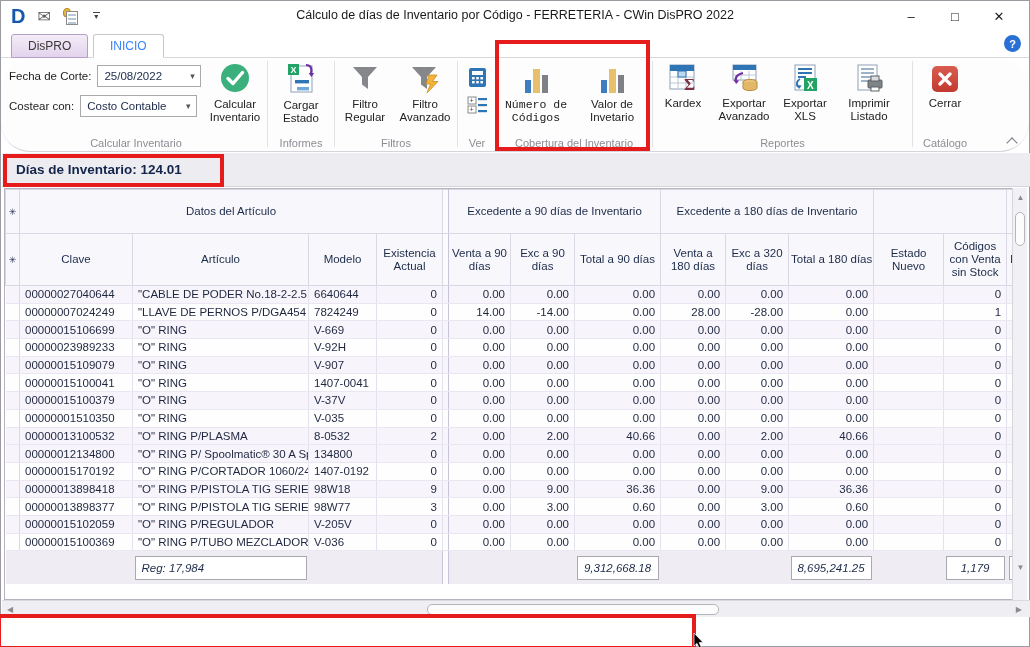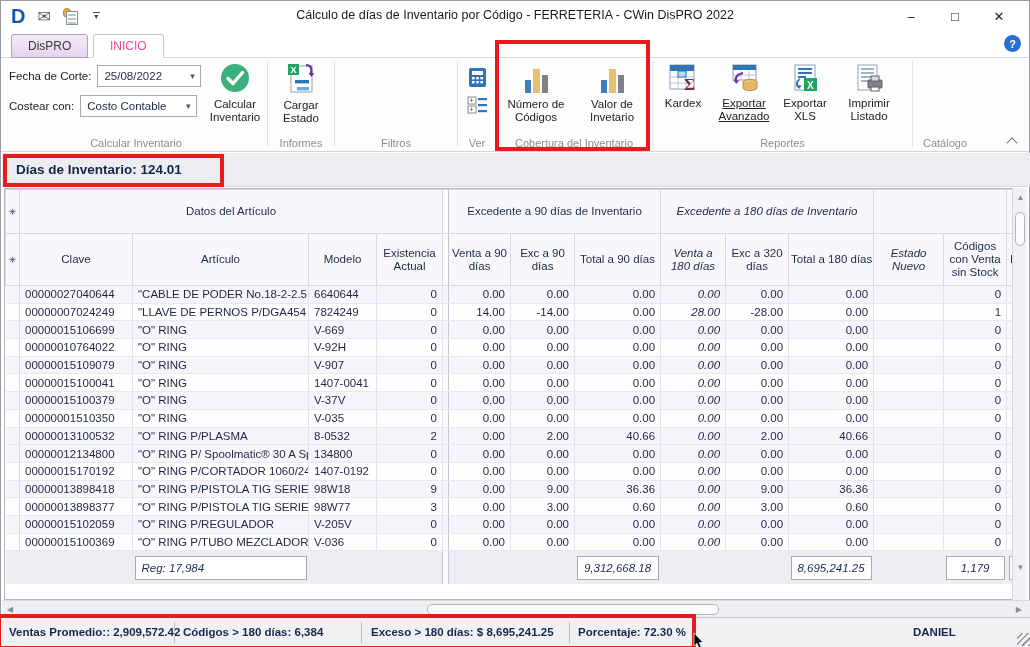--- a/index.html
+++ b/index.html
@@ -27,25 +27,25 @@
   .qat-drop .bar { width:7px; border-top:1.5px solid #444; margin-bottom:1px; }
   .qat-drop .ar { font-size:8px; color:#444; line-height:6px; }
   .win-title { position:absolute; left:0; right:0; top:7px; text-align:center; font-size:12.5px; color:#1a1a1a; }
   .win-controls { position:absolute; right:8px; top:0; height:30px; display:flex; }
   .win-btn { width:44px; height:30px; display:flex; align-items:center; justify-content:center; font-size:13px; color:#222; }
 
   
   .tabrow { position:absolute; left:0; top:31px; width:100%; height:26px; background:#fff; border-bottom:1px solid #d8d8dc; }
   .tab { position:absolute; top:2px; height:24px; padding:0 16px; display:flex; align-items:center; font-size:12px; border-radius:3px 3px 0 0; }
   .tab-dispro { left:10px; background:linear-gradient(#f4ecf8,#e3d3ec); border:1px solid #b49fc6; color:#3a3a3a; }
-  .tab-inicio { left:92px; background:#fff; border:1px solid #c7c7cb; border-bottom:1px solid #fff; color:#ec4899; }
+  .tab-inicio { left:92px; background:#fff; border:1px solid #c7c7cb; border-bottom:1px solid #fff; color:#3b82f6; }
   .help-btn { position:absolute; right:8px; top:34px; width:17px; height:17px; border-radius:50%; background:#2a6fd3; color:#fff; font-weight:bold; font-size:11px; display:flex; align-items:center; justify-content:center; }
 
   
-  .ribbon { position:absolute; left:0; top:58px; width:100%; height:93px; background:#fdfdfe; border-bottom:1px solid #d4d4da; }
+  .ribbon { position:absolute; left:0; top:58px; width:100%; height:93px; background:#fdfdfe; border-bottom:1px solid #d4d4da;border-radius:29px; }
   .rdiv { position:absolute; top:2px; bottom:4px; width:1px; background:#e2e2e6; }
   .rgroup { position:absolute; top:0; height:100%; }
   .rcaption { position:absolute; bottom:2px; left:0; right:0; text-align:center; color:#8d8d93; font-size:11px; white-space:nowrap; }
   .bigbtn { display:flex; flex-direction:column; align-items:center; justify-content:flex-start; padding-top:4px; text-align:center; line-height:13px; color:#222; }
   .bigbtn .lbl { margin-top:5px; }
   .field-row { position:absolute; left:4px; display:flex; align-items:center; }
   .field-lbl { color:#1e1e1e; }
   .combo { height:22px; background:#fff; border:1px solid #a9a9ad; display:flex; align-items:center; }
   .combo .val { flex:1; padding:0 6px; white-space:nowrap; }
   .combo .da { width:16px; text-align:center; color:#555; font-size:9px; }
@@ -69,21 +69,21 @@
   td, th { font-weight:normal; overflow:hidden; white-space:nowrap; }
   thead td { background:#f8f7fb; border:1px solid #dbd8e6; text-align:center; color:#1c2b4a; line-height:13px; padding:2px; }
   tr.grouphead { height:44px; }
   tr.colhead { height:52px; }
   tbody td { border-right:1px solid #e4e1ee; border-bottom:1px solid #eae7f2; padding:0 5px; height:17.7px; color:#1f2740; }
   tbody tr.odd td { background:#f7f5fb; }
   tbody tr.even td { background:#fefefe; }
   td.l { text-align:left; } td.r { text-align:right; }
   td.ind { background:#f8f7fb; border-right:1px solid #dbd8e6; padding:0; }
   td.divcol { background:#fbfbfd; border-left:1px solid #c8c5d6; border-right:1px solid #c8c5d6; padding:0; }
-  td.gb { border-left:1px solid #b9b6c7;font-style:italic; }
+  td.gb { border-left:1px solid #b9b6c7; }
   .mark { font-size:9px; color:#1c2b4a; }
   tfoot td { background:#efedf3; border-top:1px solid #c6c4d0; height:33px; padding:0 2px;font-style:italic; }
   .fbox { background:#fff; border:1px solid #a9a9b2; height:24px; display:flex; align-items:center; padding:0 6px; }
   .fbox.num { justify-content:center; }
 
   
   .vscroll { position:absolute; right:2px; top:187px; width:15px; height:412px; background:#f1f0f4; border-left:1px solid #d7d6dc; }
   .vthumb { position:absolute; left:2px; top:24px; width:10px; height:34px; background:#fcfcfd; border:1px solid #b5b5bd; border-radius:5px; }
   .arr { position:absolute; left:0; width:15px; text-align:center; font-size:8px; color:#8a8a90; }
   .hscroll { position:absolute; left:1px; top:599px; width:1028px; height:17px; background:#efeef3; border-top:1px solid #dad9df; }
@@ -186,20 +186,39 @@
             <rect x="12" y="24" width="12" height="3.4" fill="#6fa8dc"></rect>
           </svg>
         </span>
         <span class="lbl">Cargar Estado</span>
       </div>
       <div class="rcaption">Informes</div>
     </div>
     <div class="rdiv" style="left:333px;"></div>
 
     <div class="rgroup" style="left:335px; width:120px;">
+      <div style="display:flex;">
+        <div class="bigbtn" style="width:58px;">
+          <span>
+            <svg width="30" height="30">
+                <path d="M3 4 L27 4 L18 14 L18 26 L12 21.5 L12 14 Z" fill="#85878a"></path>
+              </svg>
+          </span>
+          <span class="lbl">Filtro Regular</span>
+        </div>
+        <div class="bigbtn" style="width:62px;">
+          <span>
+            <svg width="30" height="30">
+              <path d="M2 4 L26 4 L17 14 L17 26 L11 21.5 L11 14 Z" fill="#85878a"></path>
+              <path d="M19 12 L27 12 L22.5 18.5 L28 18.5 L17 30 L20.5 21 L16 21 Z" fill="#f3b33b" stroke="#c98f1e" stroke-width="0.8"></path>
+            </svg>
+          </span>
+          <span class="lbl">Filtro Avanzado</span>
+        </div>
+      </div>
       <div class="rcaption">Filtros</div>
     </div>
     <div class="rdiv" style="left:456px;"></div>
 
     <div class="rgroup" style="left:458px; width:36px;">
       <div class="smallbtns">
         <span>
           <svg width="19" height="21">
             <rect x="1" y="1" width="17" height="19" rx="2" fill="#2e75b6"></rect>
             <rect x="4" y="4" width="11" height="4" fill="#fff"></rect>
@@ -225,21 +244,21 @@
                 <rect x="11" y="14" width="9" height="2.2"></rect>
               </g>
           </svg>
         </span>
       </div>
       <div class="rcaption">Ver</div>
     </div>
 
     <div class="rgroup" style="left:497px; width:152px;">
       <div style="display:flex; justify-content:center; gap:4px;">
-        <div class="bigbtn" style="width:72px;">
+        <div class="bigbtn" style="width:72px;font-family:Liberation Mono, monospace;">
           <span class="bars">
               <span class="b1"></span>
               <span class="b2"></span>
               <span class="b3"></span>
             </span>
           <span class="lbl">Número de Códigos</span>
         </div>
         <div class="bigbtn" style="width:72px;">
           <span class="bars">
               <span class="b1"></span>
@@ -260,21 +279,21 @@
             <svg width="30" height="29">
               <rect x="2" y="2" width="24" height="24" fill="#fff" stroke="#8ea0b5"></rect>
               <rect x="2" y="2" width="24" height="6" fill="#2e75b6"></rect>
               <path d="M2 14 h24 M2 20 h24 M10 8 v18 M18 8 v18" stroke="#b9c6d6" stroke-width="1"></path>
               <rect x="10" y="8" width="8" height="6" fill="#bdd7ee" stroke="#2e75b6"></rect>
               <text x="16" y="27" font-size="17" font-weight="bold" fill="#7e2f40" font-family="Liberation Serif">Σ</text>
             </svg>
           </span>
           <span class="lbl">Kardex</span>
         </div>
-        <div class="bigbtn" style="width:64px;text-decoration:underline;">
+        <div class="bigbtn" style="width:64px;">
           <span>
             <svg width="31" height="29">
               <rect x="4" y="2" width="23" height="15" fill="#fff" stroke="#8ea0b5"></rect>
               <rect x="4" y="2" width="23" height="5" fill="#2e75b6"></rect>
               <path d="M12 8 v9 M20 8 v9 M4 12 h23" stroke="#b9c6d6" stroke-width="1"></path>
               <path d="M14 10 q-9 2 -7 9" stroke="#7030a0" stroke-width="2.2" fill="none"></path>
               <path d="M4.6 17 l2.6 4 l3 -3.6 z" fill="#7030a0"></path>
               <ellipse cx="21" cy="19" rx="7" ry="2.6" fill="#eac27c" stroke="#b98c3e"></ellipse>
               <path d="M14 19 v6 a7 2.6 0 0 0 14 0 v-6" fill="#e2b866" stroke="#b98c3e"></path>
             </svg>
@@ -314,20 +333,28 @@
             </svg>
           </span>
           <span class="lbl">Imprimir Listado</span>
         </div>
       </div>
       <div class="rcaption">Reportes</div>
     </div>
     <div class="rdiv" style="left:911px;"></div>
 
     <div class="rgroup" style="left:913px; width:62px;">
+      <div class="bigbtn" style="width:62px;">
+        <span class="cerrar-ico">
+          <svg width="14" height="14">
+              <path d="M2 2 L12 12 M12 2 L2 12" stroke="#fff" stroke-width="3.2" stroke-linecap="round"></path>
+            </svg>
+        </span>
+        <span class="lbl">Cerrar</span>
+      </div>
       <div class="rcaption">Catálogo</div>
     </div>
 
     <div class="chevron"></div>
   </div>
 
   <div class="daysbar">
     <span>Días de Inventario: 124.01</span>
   </div>
 
@@ -425,21 +452,21 @@
             <td class="r">0.00</td>
             <td class="r gb">0.00</td>
             <td class="r">0.00</td>
             <td class="r">0.00</td>
             <td class="r gb"></td>
             <td class="r">0</td>
             <td></td>
           </tr>
           <tr class="even">
             <td class="ind"></td>
-            <td class="l">00000010764022</td>
+            <td class="l">00000023989233</td>
             <td class="l">"O" RING</td>
             <td class="l">V-92H</td>
             <td class="r">0</td>
             <td class="divcol"></td>
             <td class="r">0.00</td>
             <td class="r">0.00</td>
             <td class="r">0.00</td>
             <td class="r gb">0.00</td>
             <td class="r">0.00</td>
             <td class="r">0.00</td>
@@ -672,31 +699,20 @@
     <div class="vthumb"></div>
     <span class="arr" style="bottom:28px;">▼</span>
   </div>
 
   <div class="hscroll">
     <span class="harr" style="left:5px;">◀</span>
     <div class="hthumb"></div>
     <span class="harr" style="right:8px;">▶</span>
   </div>
 
-  <div class="statusbar">
-    <span class="sitem" style="left:8px;">Ventas Promedio:: 2,909,572.42</span>
-    <span class="ssep" style="left:173px;"></span>
-    <span class="sitem" style="left:182px;">Códigos &gt; 180 días: 6,384</span>
-    <span class="ssep" style="left:360px;"></span>
-    <span class="sitem" style="left:370px;">Exceso &gt; 180 días: $ 8,695,241.25</span>
-    <span class="ssep" style="left:568px;"></span>
-    <span class="sitem" style="left:577px;">Porcentaje: 72.30 %</span>
-    <span class="sitem" style="left:912px;">DANIEL</span>
-    <span class="grip"></span>
-  </div>
 
   <div class="redbox rb1"></div>
   <div class="redbox rb2"></div>
   <div class="redbox rb3"></div>
 
   <svg class="cursor" style="left:692px; top:632px;" width="14" height="16">
     <polygon points="1,0 1,13 4,10.4 6,15 8.2,14 6.2,9.6 10,9.4" fill="#000" stroke="#fff" stroke-width="0.7"></polygon>
   </svg>
 </div>
 

